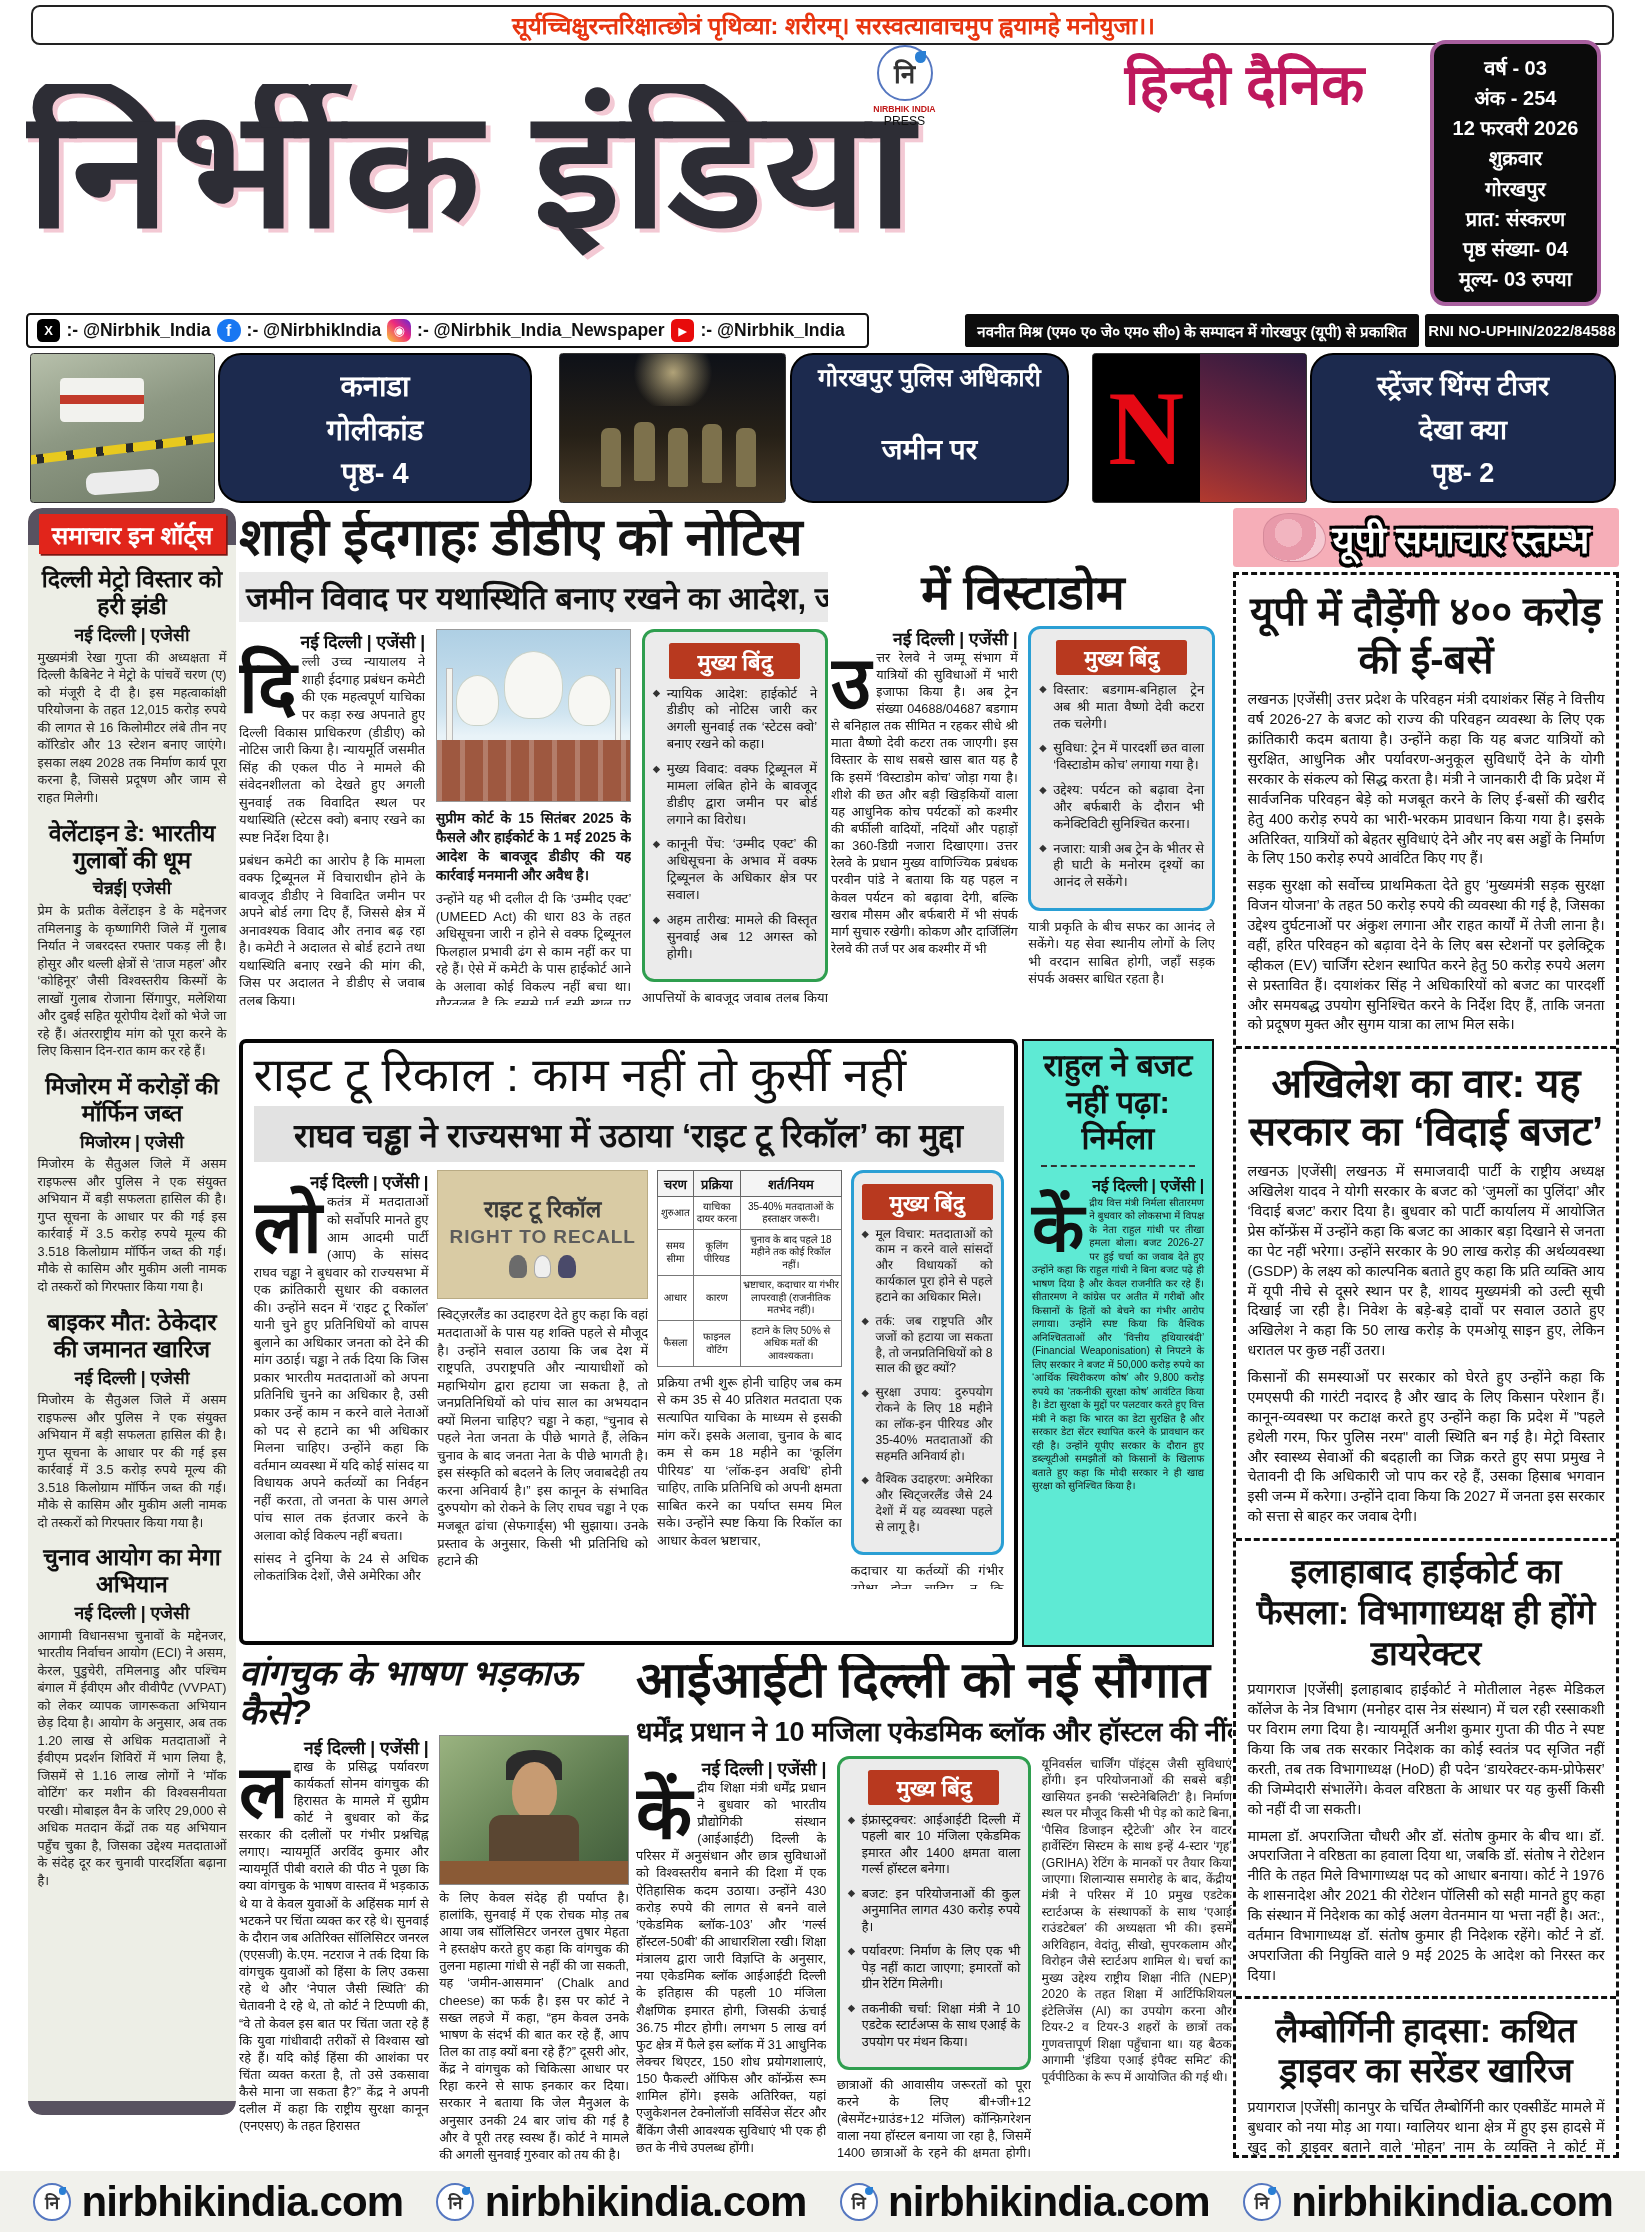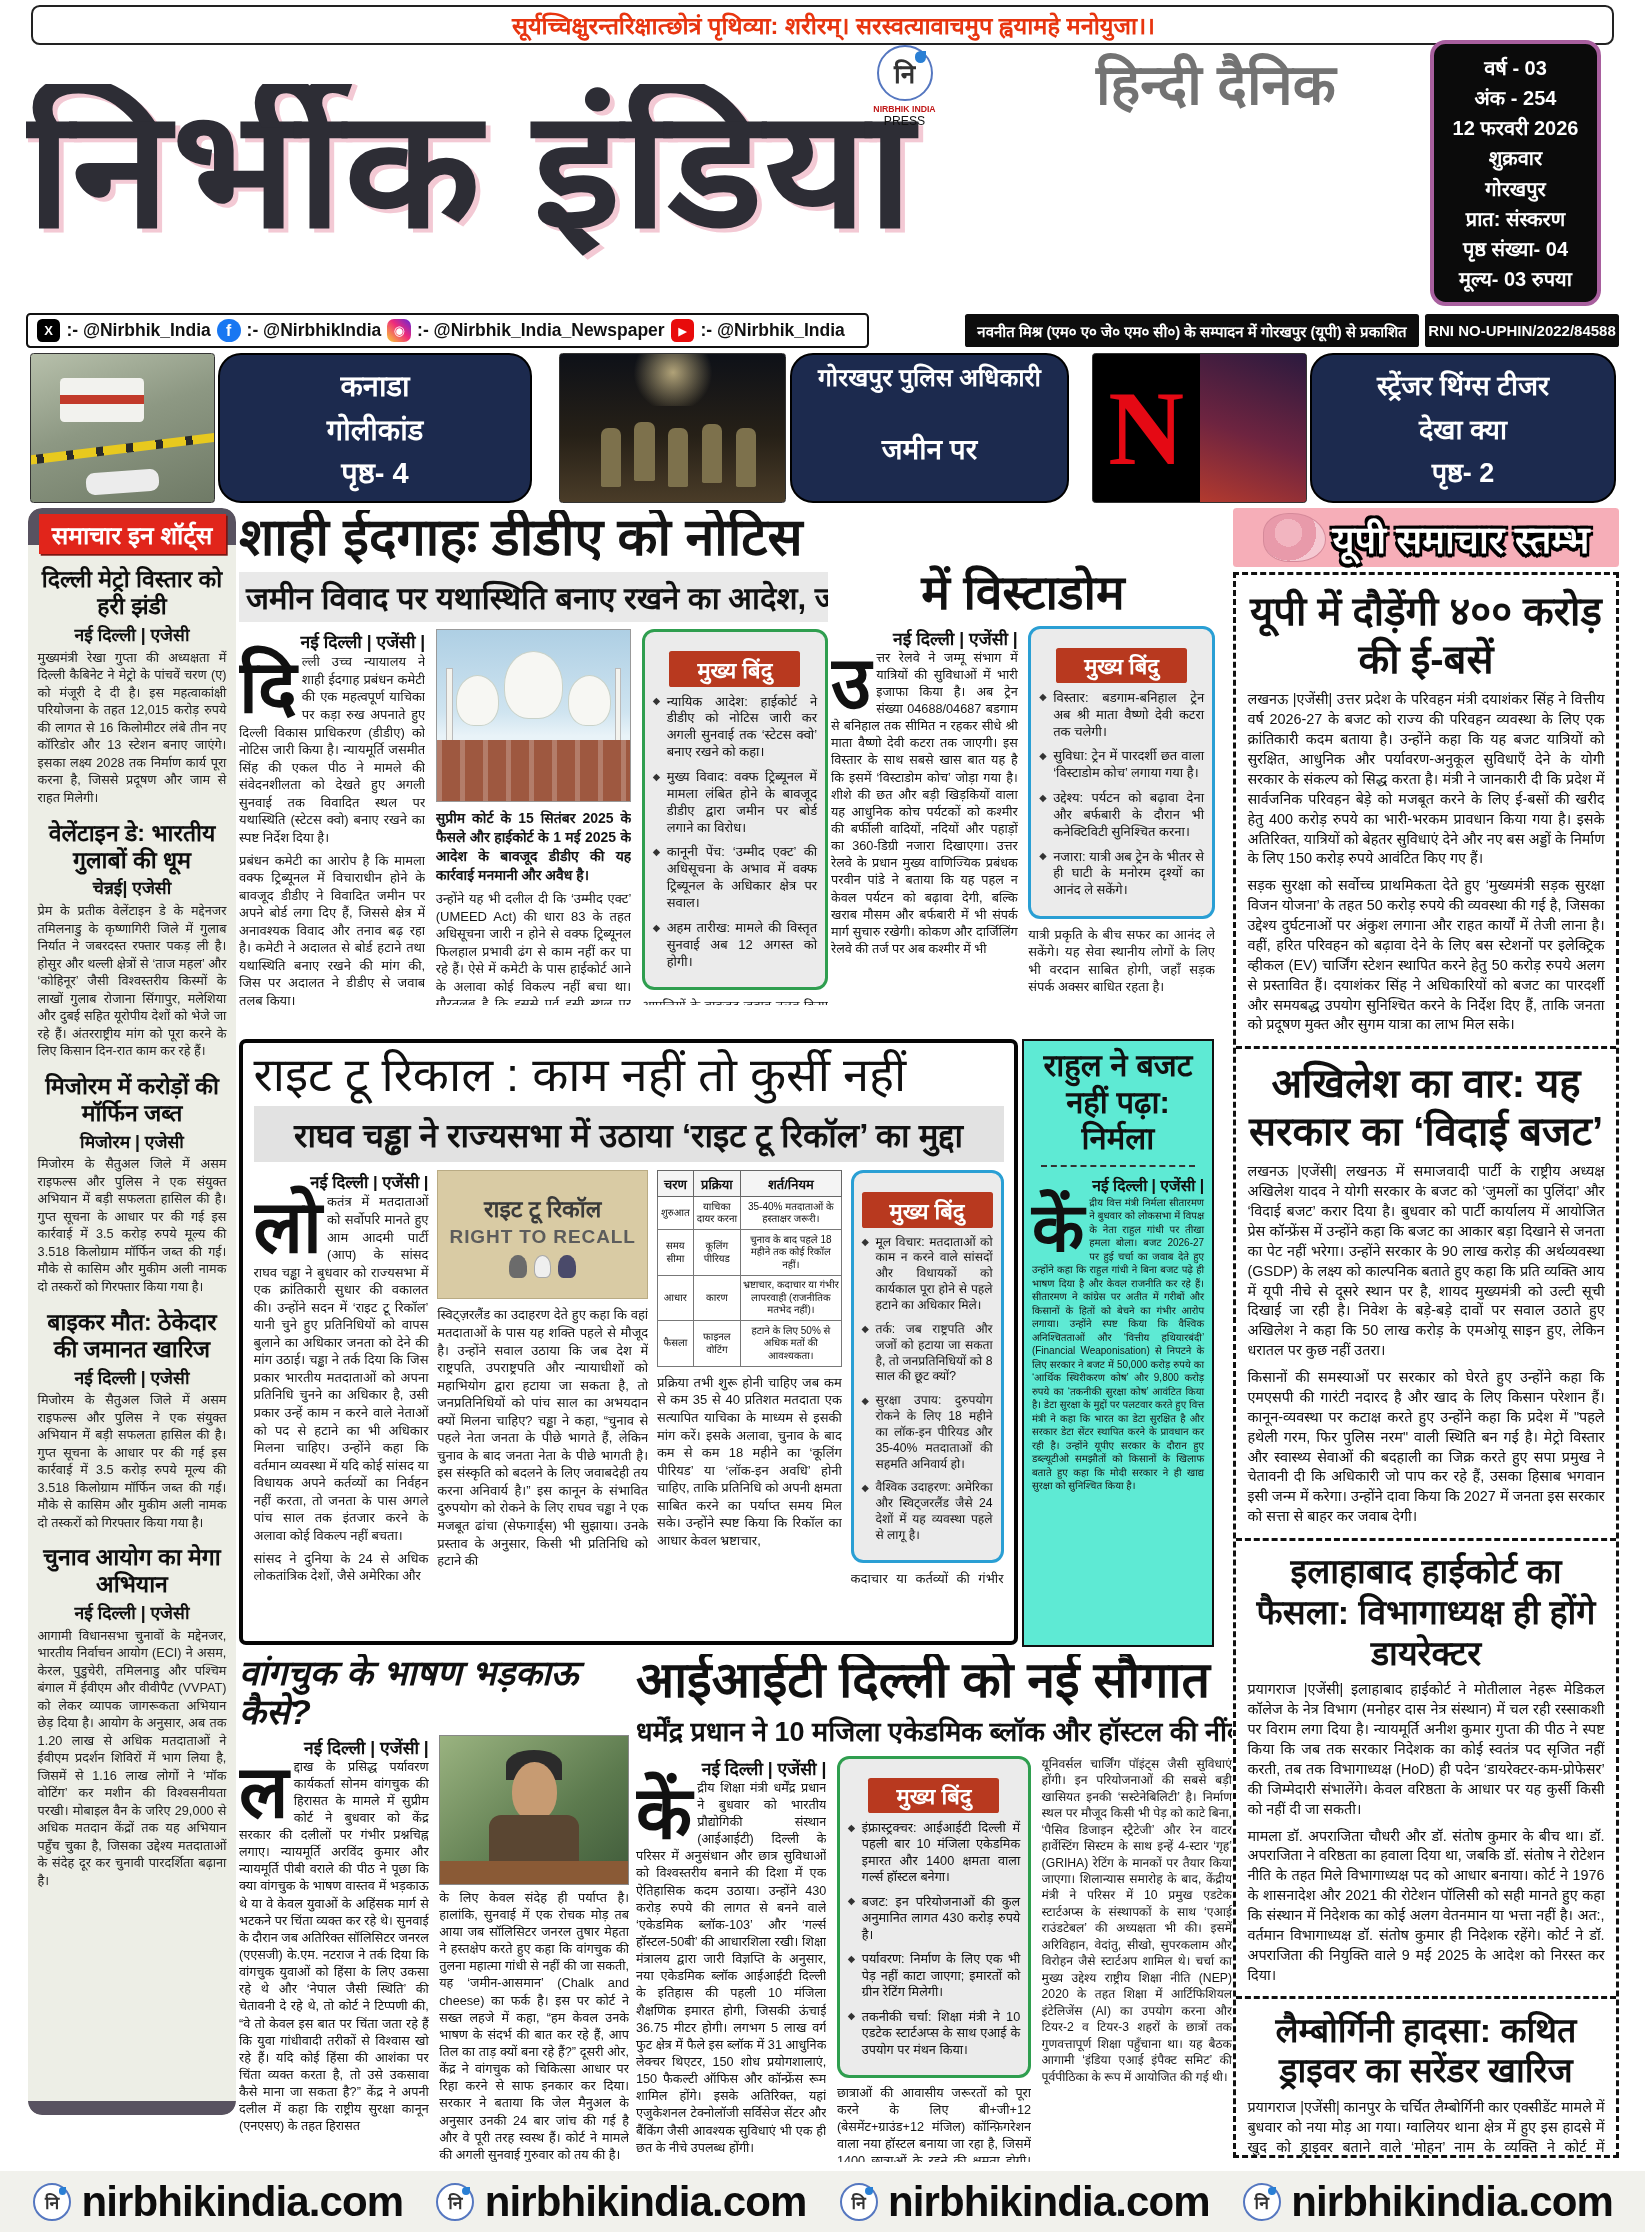--- a/index.html
+++ b/index.html
@@ -15,21 +15,21 @@
   
   .m-title{left:26px;top:84px;width:1363px;height:229px;font-size:164px;line-height:1.05;font-weight:900;
            color:#2d2d35;white-space:nowrap;transform:scaleX(1.08);transform-origin:left center;
            text-shadow:4.4px 4.4px 0 #f3c9d4;letter-spacing:1.7px;overflow:hidden;}
   .logo-wrap{left:852px;top:45px;width:105px;text-align:center;}
   .logo-circle{width:56px;height:56px;border:2.6px solid #5577c0;border-radius:50%;background:#fff;margin:0 auto;
                display:flex;align-items:center;justify-content:center;font-weight:900;font-size:26px;color:#333;position:relative;}
   .logo-circle::after{content:"";position:absolute;right:4.4px;top:4.4px;width:11.4px;height:11.4px;background:#2a7fd4;border-radius:50% 0 50% 50%;}
   .logo-name{color:#c01818;font-size:8.7px;font-weight:900;margin-top:2.6px;}
   .logo-press{font-size:12.2px;font-weight:400;color:#111;}
-  .daily{left:1096px;top:44px;width:297px;font-size:56px;font-weight:900;color:#737373;white-space:nowrap;}
+  .daily{left:1096px;top:44px;width:297px;font-size:56px;font-weight:900;color:#be185d;white-space:nowrap;text-align:center;}
   .info-box{left:1430px;top:40px;width:171px;height:266px;background:#0b0b0b;border:4.4px solid #a85f9e;border-radius:15.7px;
             color:#fff;display:flex;flex-direction:column;justify-content:space-evenly;text-align:center;
             font-size:20px;font-weight:bold;padding:7px 3.5px;}
 
   
   .social{left:26px;top:313px;width:843px;height:35px;border:2.2px solid #111;border-radius:4.4px;background:#fff;
           display:flex;align-items:center;gap:6.1px;padding:0 8.7px;font-size:17.5px;font-weight:bold;white-space:nowrap;}
   .ic{width:23.6px;height:23.6px;display:inline-flex;align-items:center;justify-content:center;color:#fff;font-weight:900;font-size:13px;flex:0 0 auto;}
   .ic-x{background:#000;border-radius:5.2px;}
   .ic-fb{background:#1877f2;border-radius:50%;font-size:15.7px;}
@@ -73,21 +73,21 @@
   .dl{font-weight:800;font-size:17.5px;}
   .bodytxt{font-size:13px;line-height:1.35;text-align:justify;color:#151515;margin:0;}
   .dropcap{float:left;font-size:73px;line-height:.78;font-weight:900;padding:5.2px 5.2px 0 0;color:#111;}
   .cols{display:flex;gap:10.5px;}
   .col{overflow:hidden;}
 
   
   .keybox{border-radius:12.2px;padding:7px 7.9px 8.7px;background:#ebebeb;}
   .kb-green{border:3.5px solid #2f9e4f;}
   .kb-blue{border:3.5px solid #2a9fd4;}
-  .kb-label{width:131px;margin:12px auto 7px;background:#b8391f;color:#fff;text-align:center;
+  .kb-label{width:131px;margin:4px auto 7px;background:#b8391f;color:#fff;text-align:center;
             font-size:22px;font-weight:900;padding:2.6px 0;border-radius:2.6px;}
   .kb-list{list-style:none;margin:0;padding:0;}
   .kb-list li{position:relative;padding-left:14px;font-size:13px;line-height:1.3;margin-bottom:7.9px;text-align:justify;}
   .kb-list li::before{content:"◆";position:absolute;left:0;top:1.7px;font-size:9.6px;color:#333;}
 
   
   .idgah{left:239px;top:510px;width:589px;height:526px;overflow:hidden;}
   .idgah h1{margin:0;font-size:52px;font-weight:900;line-height:1.05;color:#141414;white-space:nowrap;}
   .idgah .sub{background:#e9e9e9;font-size:31px;font-weight:800;padding:4.4px 7px;margin:7px 0;white-space:nowrap;overflow:hidden;}
   .art-mosque{position:relative;width:100%;height:173px;overflow:hidden;border:0.9px solid #999;

